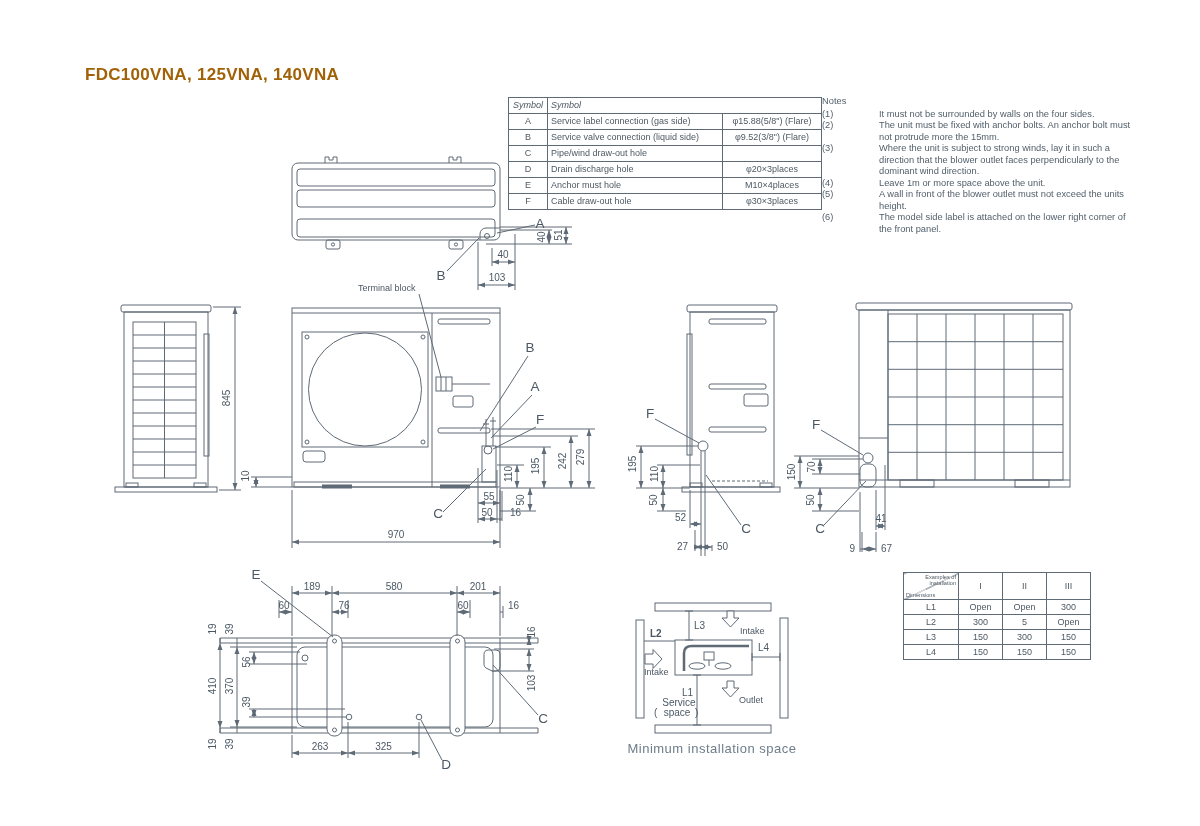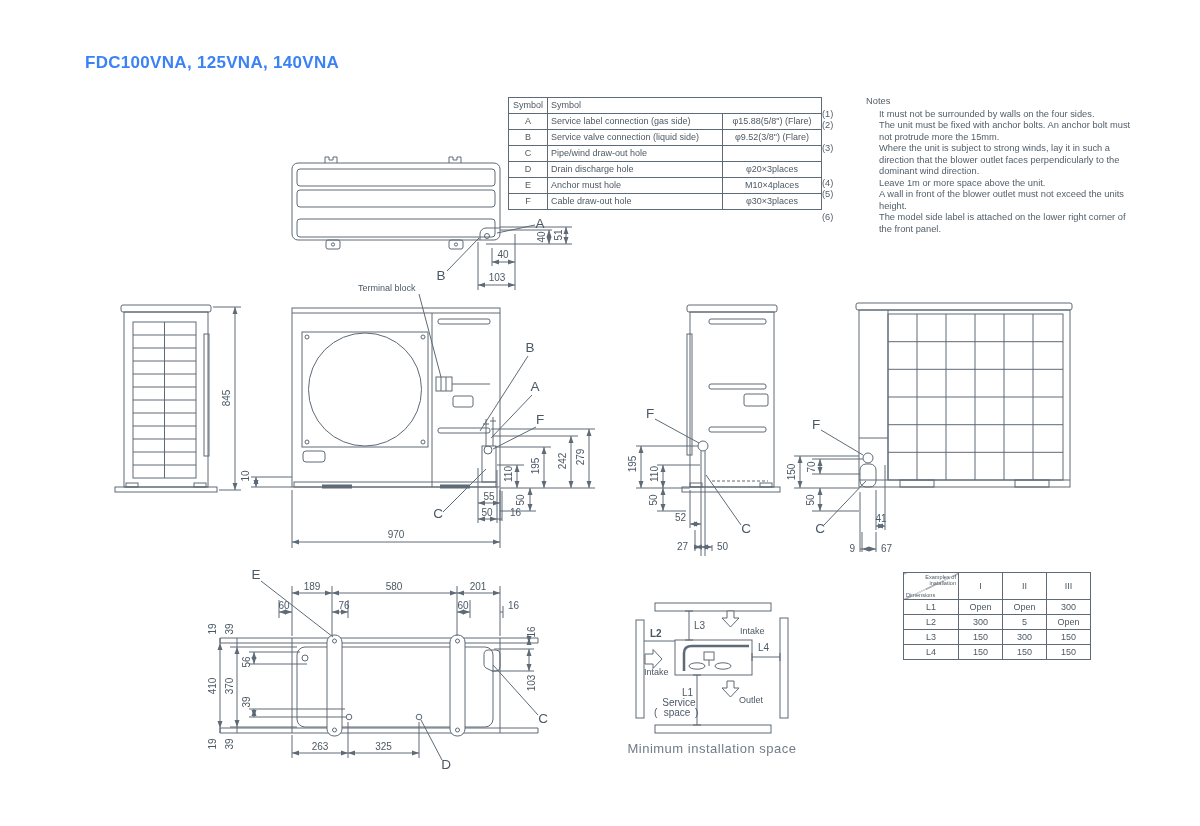--- a/index.html
+++ b/index.html
@@ -1,33 +1,33 @@
 <!DOCTYPE html>
 <html><head>
 <meta charset="utf-8">
 <style>
   html,body{margin:0;padding:0;background:#fff;}
   .stage{position:relative;width:1200px;height:826px;background:#ffffff;overflow:hidden;
          font-family:"Liberation Sans",sans-serif;color:#4b5864;}
   
-  .title{position:absolute;left:85px;top:52px;color:#3b82f6;font-weight:bold;
+  .title{position:absolute;left:85px;top:64px;color:#a16207;font-weight:bold;
          font-size:17px;line-height:21px;letter-spacing:.3px;}
   .title .t2{margin-left:35px;}
   
   .sym-table{position:absolute;left:508px;top:97px;border-collapse:collapse;
              font-size:9px;color:#4d5963;table-layout:fixed;}
   .sym-table td{border:1px solid #5e6a76;padding:1px 3px;height:13px;line-height:11px;}
   .sym-table .c-sym{width:32px;text-align:center;}
   .sym-table .c-cont{width:168px;}
   .sym-table .c-val{width:92px;text-align:center;}
-  .sym-table .hdr{}
+  .sym-table .hdr{font-style:italic;}
   
   .notes{position:absolute;left:822px;top:96px;width:316px;font-size:9.3px;
          line-height:11.5px;color:#53606b;}
-  .notes .nt{margin-bottom:1px;margin-left:44px;}
+  .notes .nt{margin-bottom:1px;}
   .note{display:flex;}
   .note .num{width:17px;flex:none;}
   .note .txt{flex:1;margin-left:40px;}
   
   .ins-table{position:absolute;left:903px;top:572px;border-collapse:collapse;
              font-size:9px;color:#4d5963;table-layout:fixed;}
   .ins-table td{border:1px solid #5e6a76;text-align:center;height:14px;padding:0 2px;}
   .ins-table .c0{width:50px;}
   .ins-table .cn{width:39px;}
   .ins-table .corner{position:relative;height:26px;

